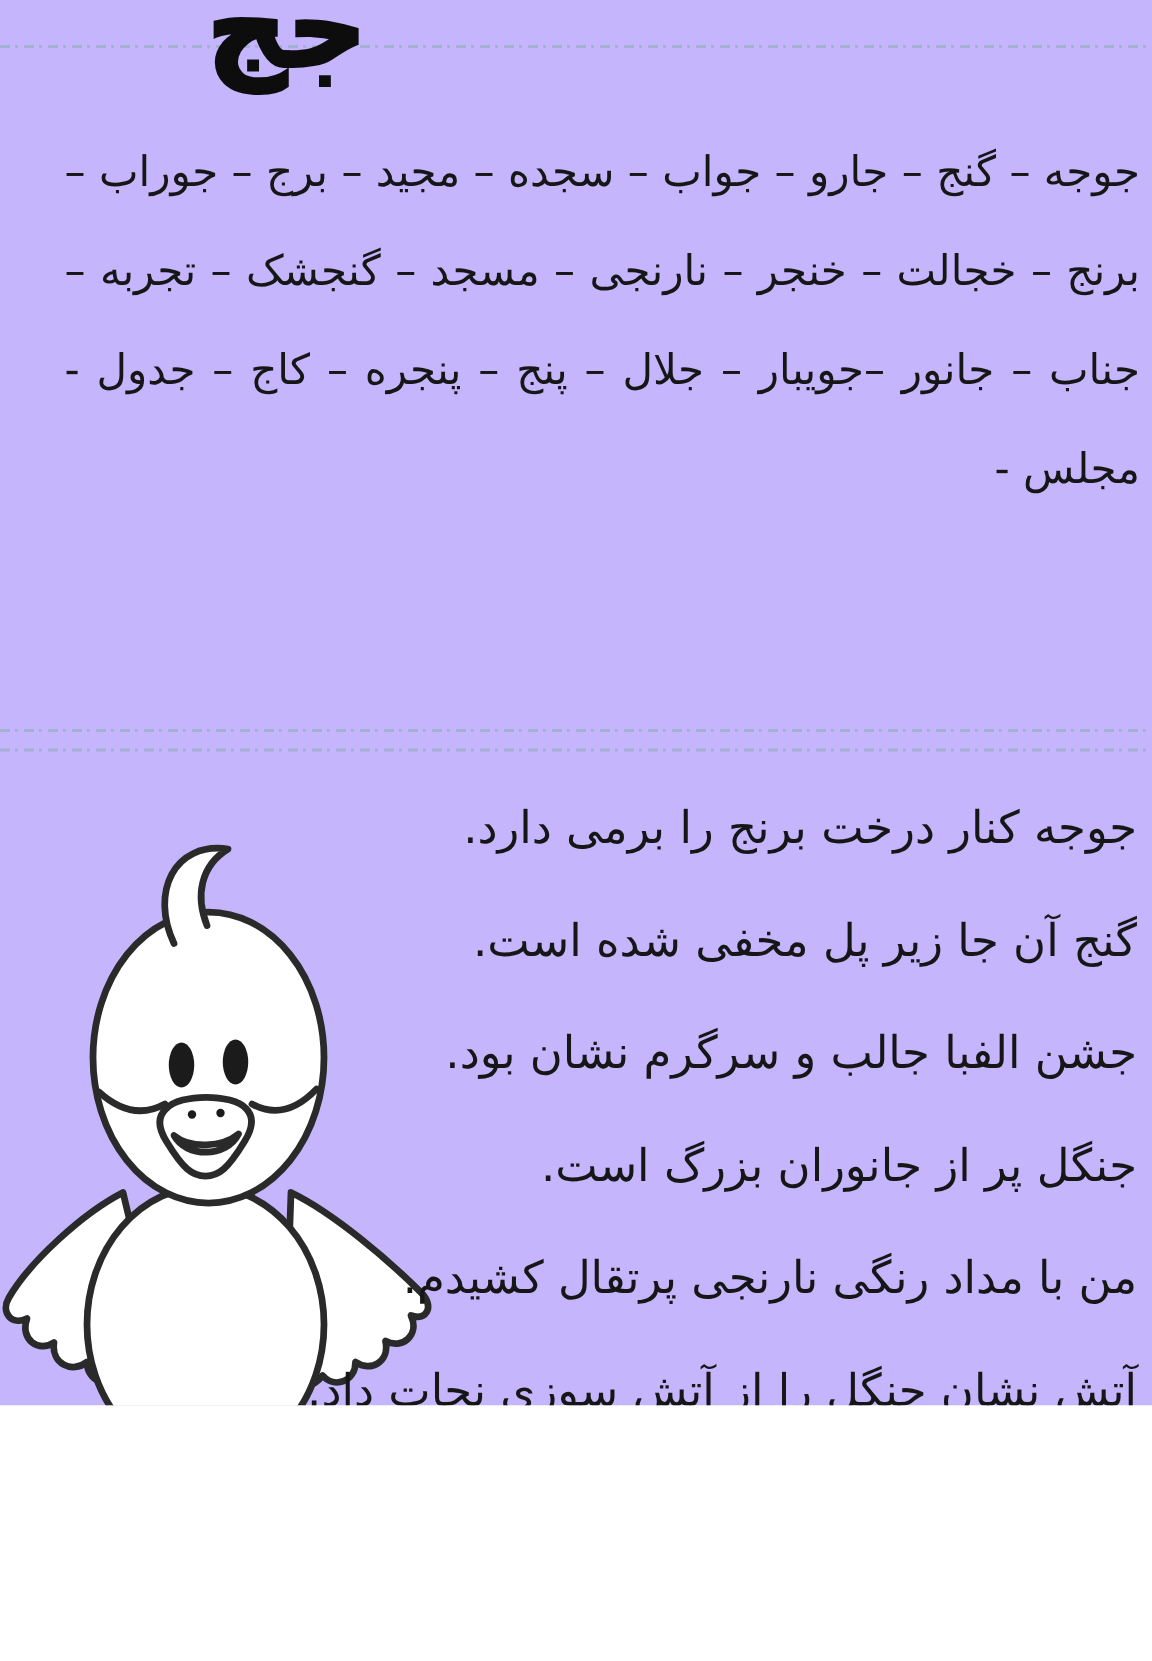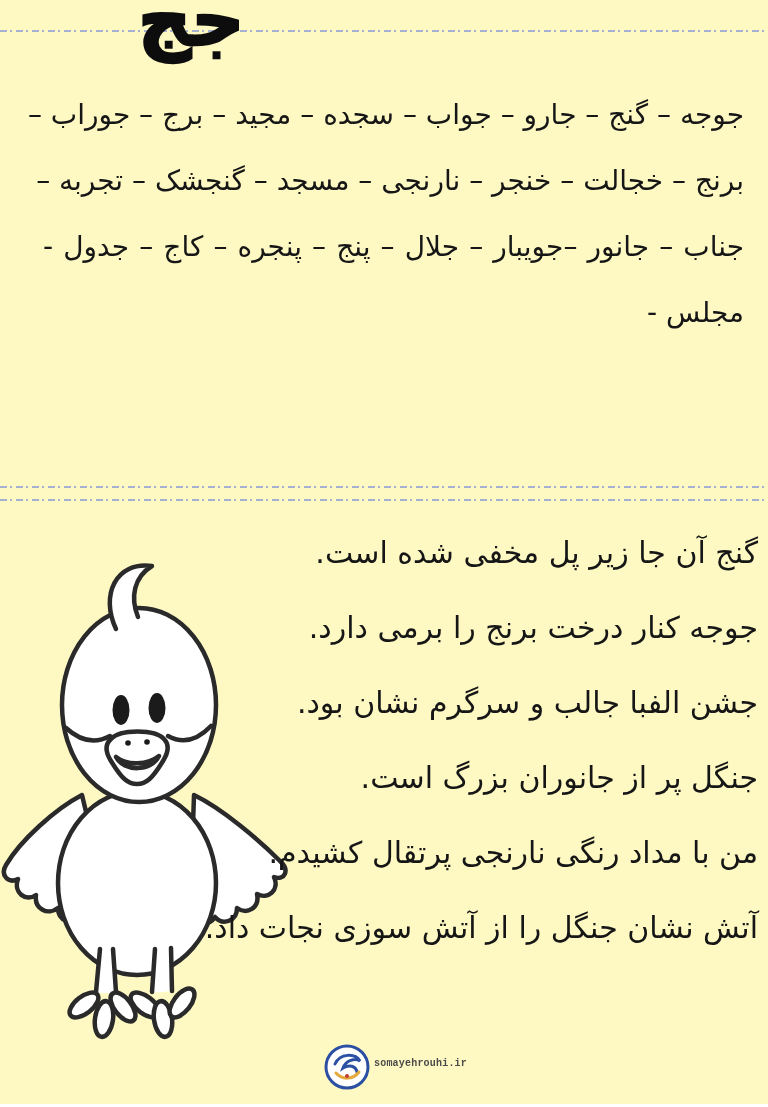--- a/index.html
+++ b/index.html
@@ -1,19 +1,19 @@
 <!DOCTYPE html>
 <html lang="fa"><head>
 <meta charset="utf-8">
 <style>
   html,body{margin:0;padding:0;background:#ffffff;}
   .page{
     position:relative;
-    width:768px;height:1104px;
-    background:#fef9c3;
+    width:768px;height:937px;
+    background:#c4b5fd;
     overflow:hidden;
     font-family:"DejaVu Sans",sans-serif;
     color:#161616;
   }
   
   .header-letter{
     position:absolute;top:-18px;left:138px;
     font-size:74px;font-weight:900;color:#0d0d0d;
     -webkit-text-stroke:2.5px #0d0d0d;
     line-height:1;
@@ -28,21 +28,21 @@
       #a4b1d0 10px,#a4b1d0 12px,
       transparent 12px,transparent 16px);
     background-size:16px 2px;background-repeat:repeat-x;background-position:0 0;
     z-index:1;
   }
   .guide-top{top:30px;}
   .guide-mid-1{top:486px;}
   .guide-mid-2{top:499px;}
 
   
-  .word-list{position:absolute;top:82px;left:0;right:16px;z-index:2;margin-left:35px;}
+  .word-list{position:absolute;top:82px;left:0;right:0;z-index:2;margin-left:35px;}
   .word-line{
     direction:rtl;
     height:66px;line-height:66px;
     font-size:28px;
     padding:0 8px;
     text-align:justify;
     text-align-last:justify;
     white-space:nowrap;
   }
   .word-line.short{text-align-last:right;}
@@ -84,22 +84,22 @@
     <div class="word-line">جوجه – گنج – جارو – جواب – سجده – مجید – برج – جوراب –</div>
     <div class="word-line">برنج – خجالت – خنجر – نارنجی – مسجد – گنجشک – تجربه –</div>
     <div class="word-line">جناب – جانور –جویبار – جلال – پنج – پنجره – کاج – جدول -</div>
     <div class="word-line short">مجلس -</div>
   </div>
 
   <div class="guide-line guide-mid-1"></div>
   <div class="guide-line guide-mid-2"></div>
 
   <div class="sentence-list">
+    <div class="sentence">جوجه کنار درخت برنج را برمی دارد.</div>
     <div class="sentence">گنج آن جا زیر پل مخفی شده است.</div>
-    <div class="sentence">جوجه کنار درخت برنج را برمی دارد.</div>
     <div class="sentence">جشن الفبا جالب و سرگرم نشان بود.</div>
     <div class="sentence">جنگل پر از جانوران بزرگ است.</div>
     <div class="sentence">من با مداد رنگی نارنجی پرتقال کشیدم.</div>
     <div class="sentence">آتش نشان جنگل را از آتش سوزی نجات داد.</div>
   </div>
 
   <svg class="chick" viewBox="0 0 302 505" xmlns="http://www.w3.org/2000/svg">
     <g stroke="#2a2a2a" stroke-width="4.5" stroke-linecap="round" stroke-linejoin="round">
 
       <path fill="#ffffff" d="M 82 242 C 55 256 20 288 6 312 C 0 322 8 331 18 326

